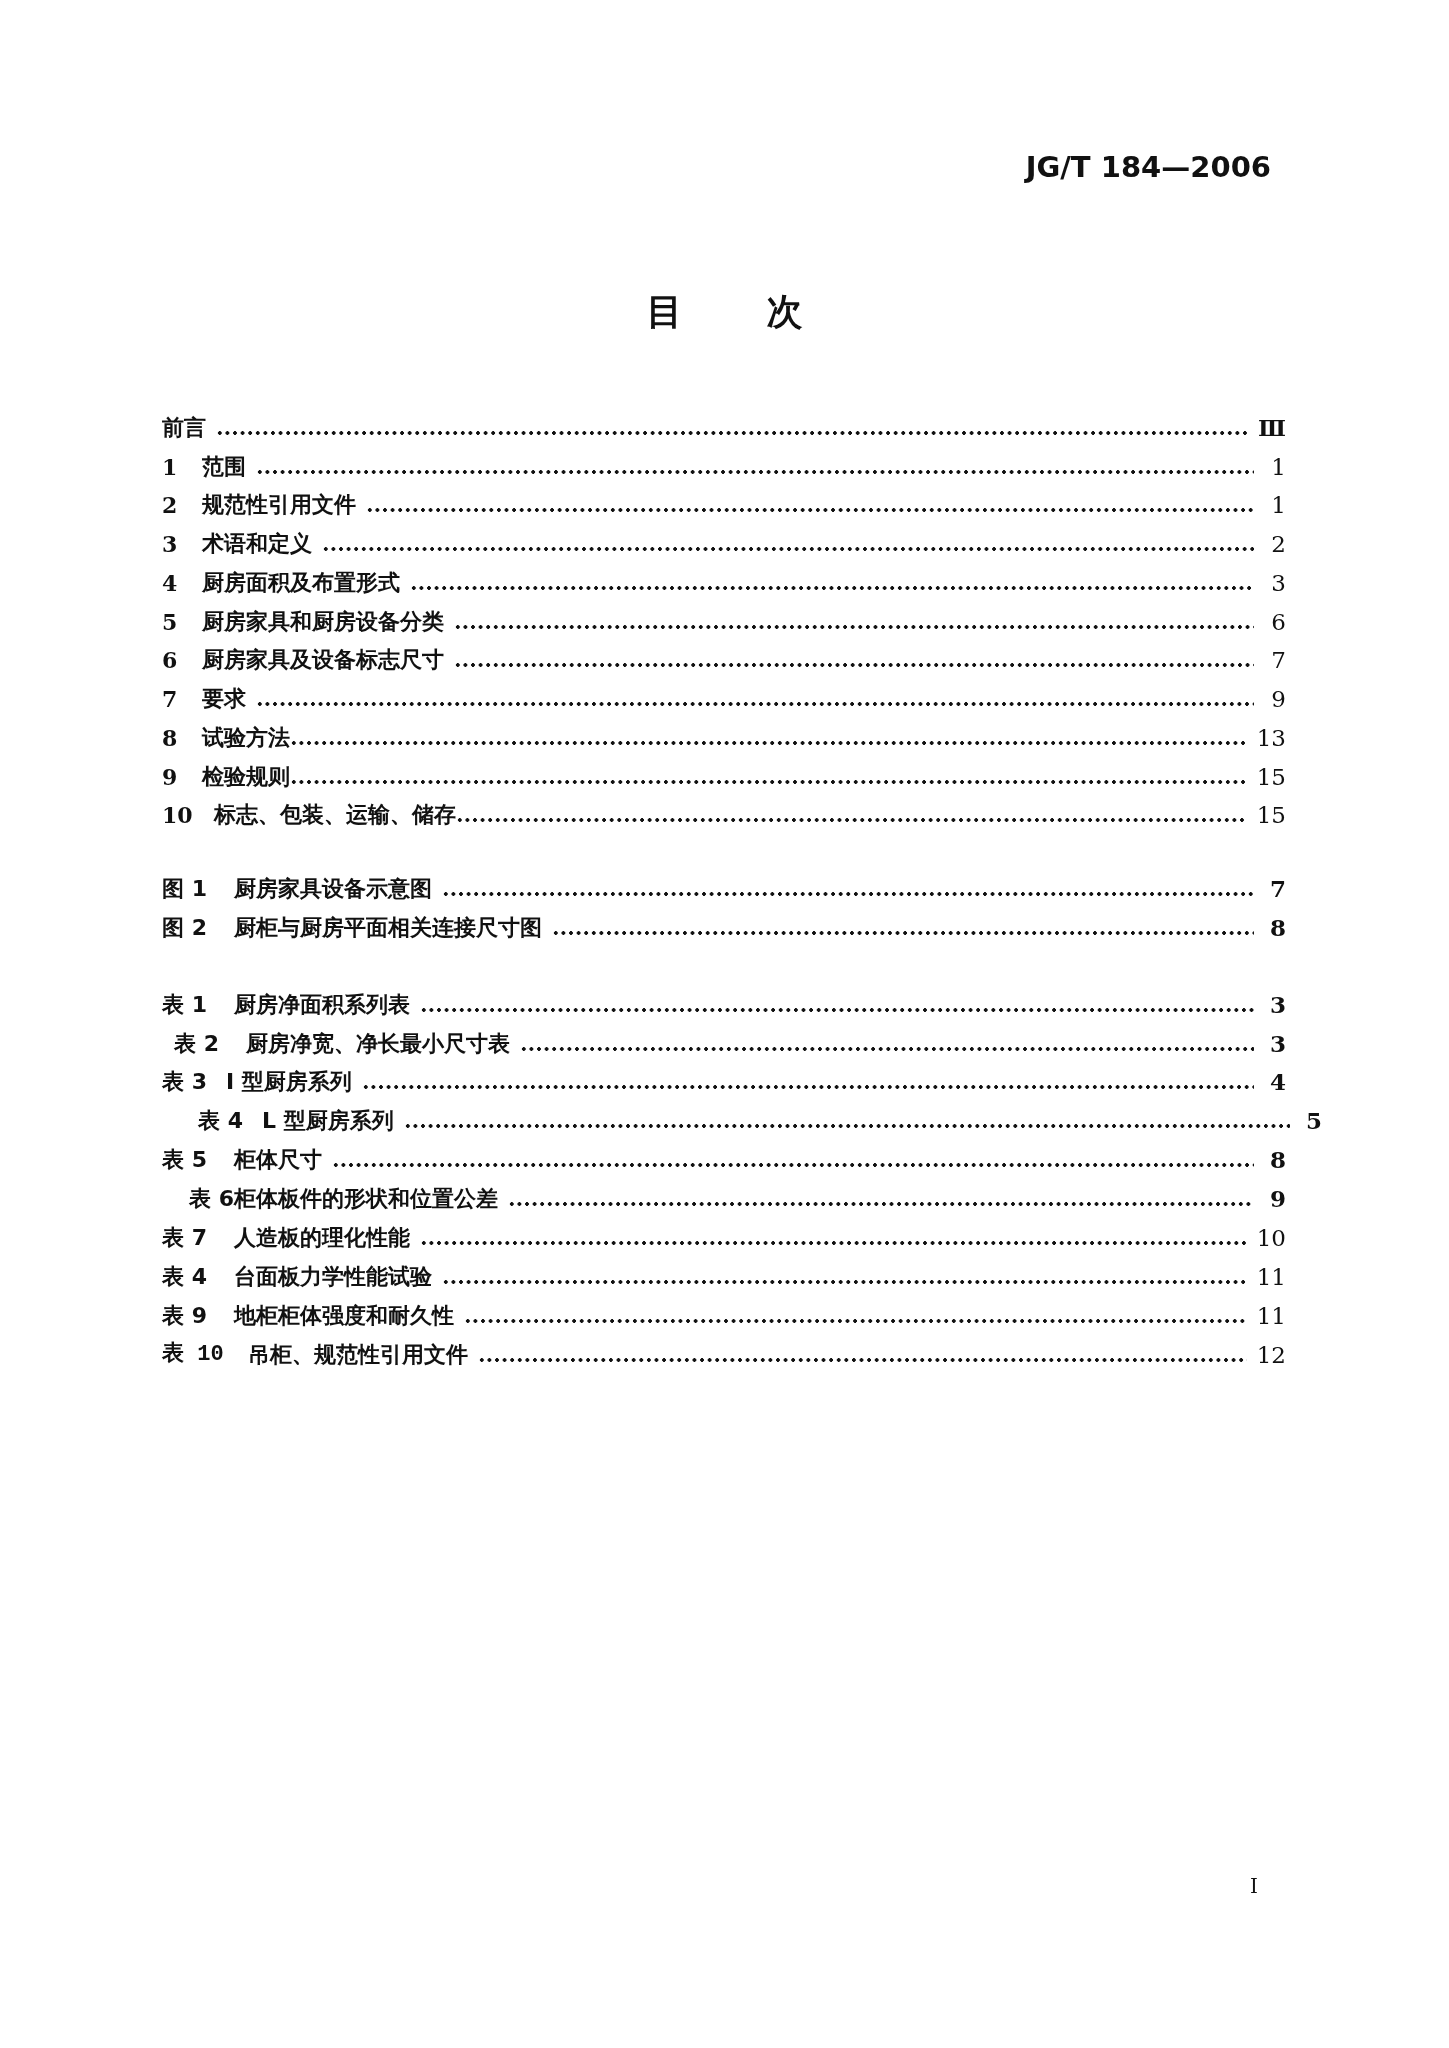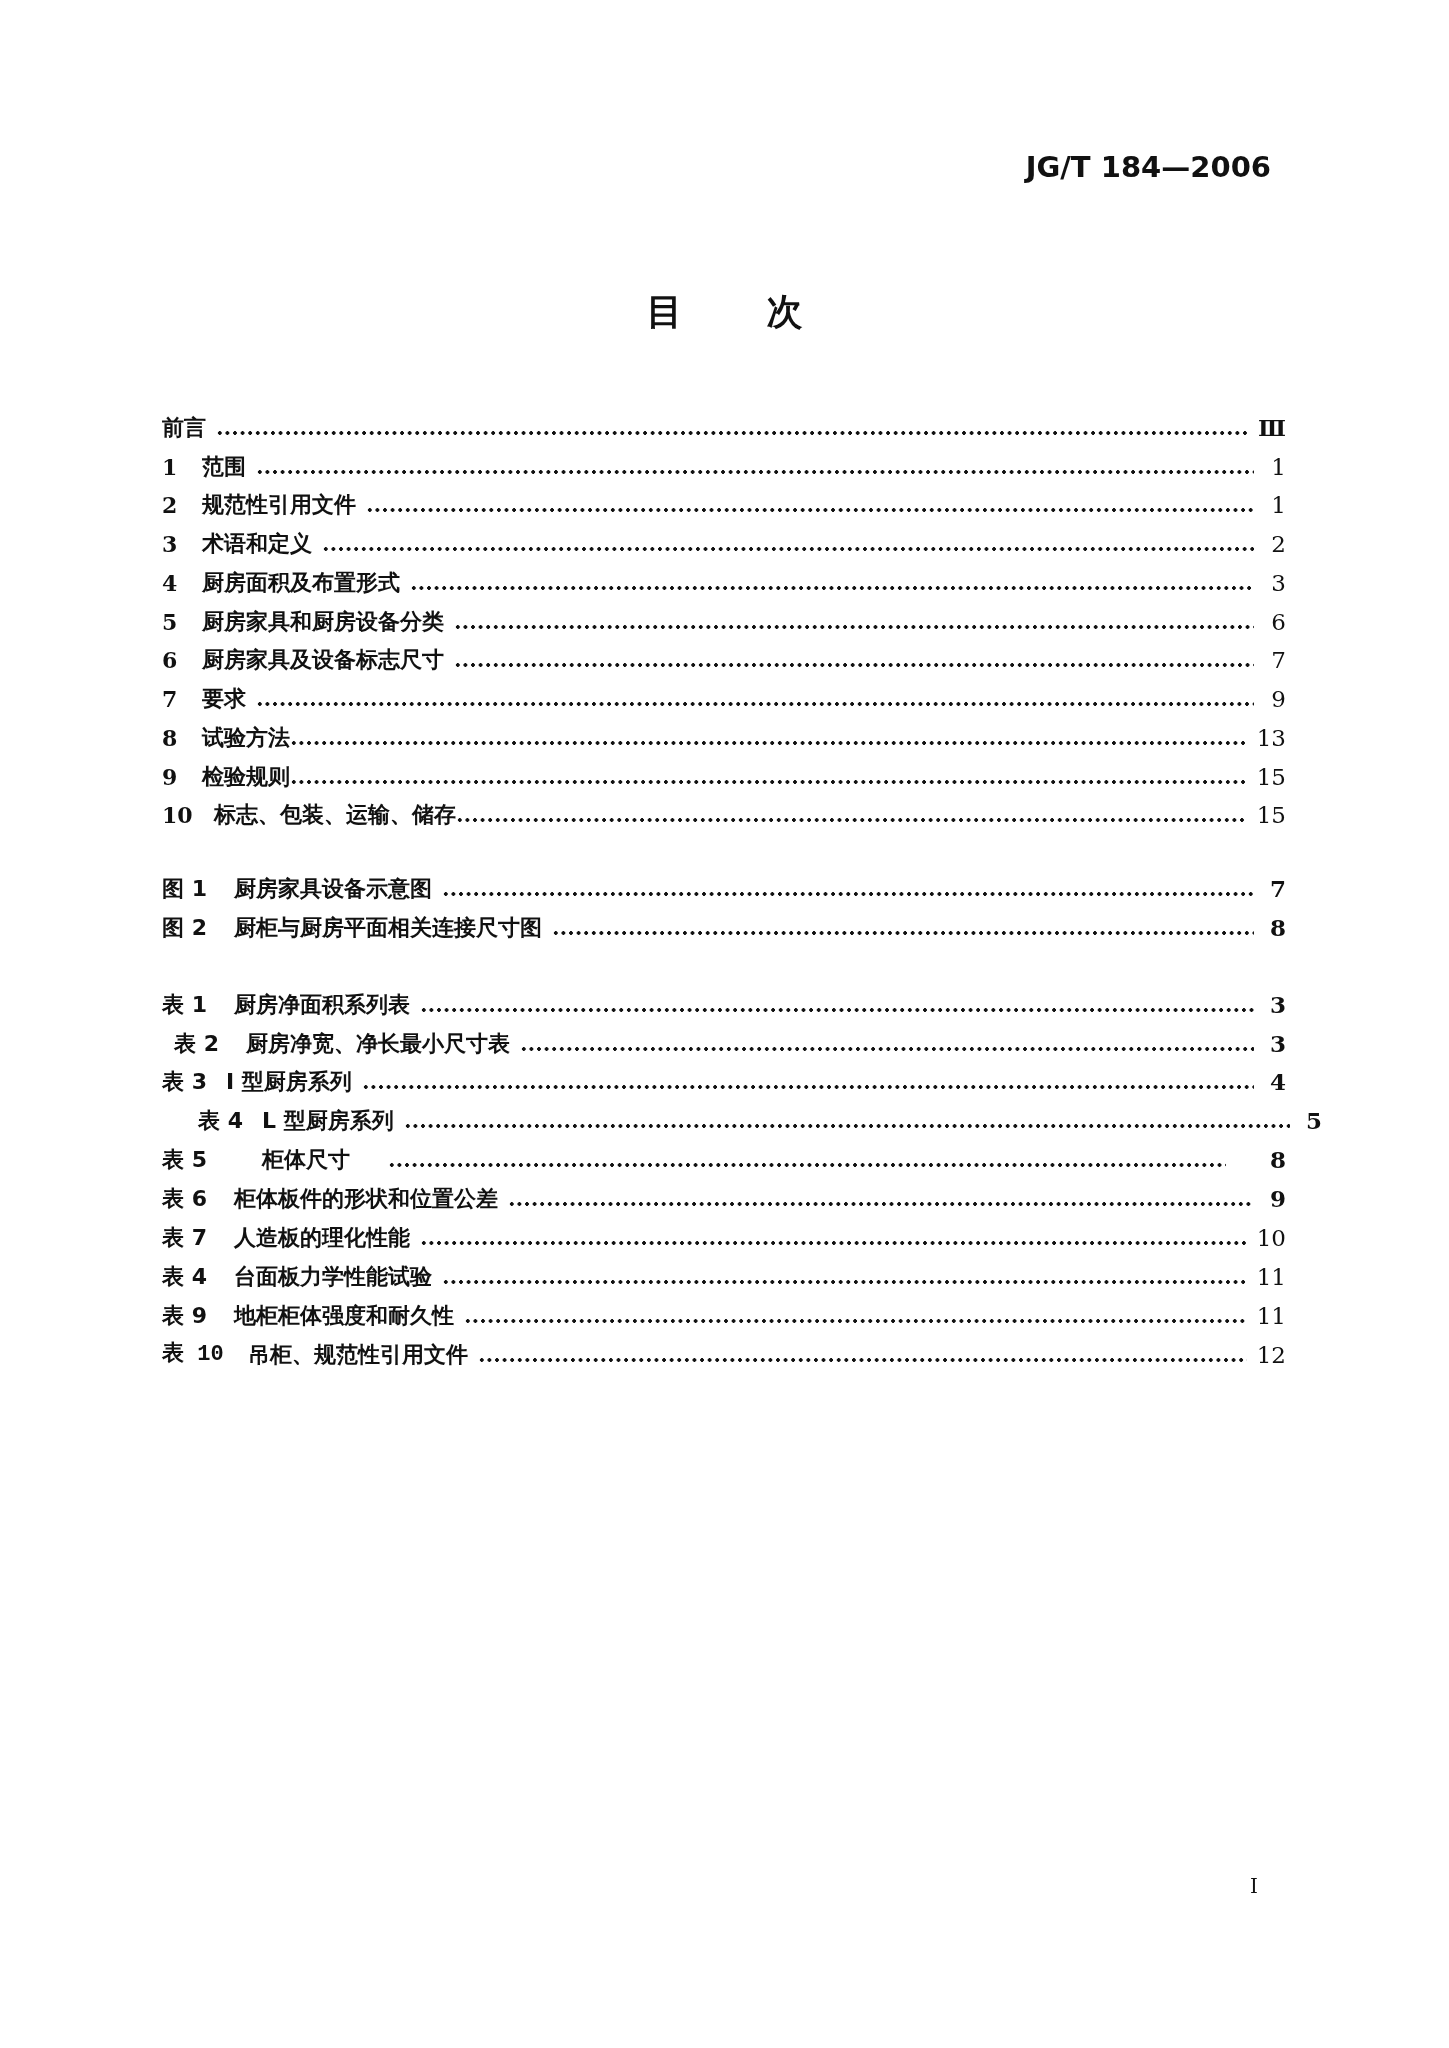--- a/index.html
+++ b/index.html
@@ -163,29 +163,29 @@
     <span class="page bold">4</span>
   </div>
 
   <div class="toc-row" style="top:1106px;margin-left:36px;">
     <span class="num" style="width:64px; font-family:'DejaVu Sans',sans-serif;">表 4</span>
     <span class="label">L 型厨房系列</span>
     <span class="leader"></span>
     <span class="page bold">5</span>
   </div>
 
-  <div class="toc-row" style="top:1145px;gap:28px;">
+  <div class="toc-row" style="top:1145px;">
     <span class="num" style="width:72px; font-family:'DejaVu Sans',sans-serif;">表 5</span>
     <span class="label">柜体尺寸</span>
     <span class="leader"></span>
     <span class="page bold">8</span>
   </div>
 
   <div class="toc-row" style="top:1184px;">
-    <span class="num" style="width:72px; font-family:'DejaVu Sans',sans-serif;">表 6</span>
+    <span class="num" style="width:72px; font-family:'DejaVu Sans',sans-serif;text-align:right;">表 6</span>
     <span class="label">柜体板件的形状和位置公差</span>
     <span class="leader"></span>
     <span class="page bold">9</span>
   </div>
 
   <div class="toc-row" style="top:1223px;">
     <span class="num" style="width:72px; font-family:'DejaVu Sans',sans-serif;">表 7</span>
     <span class="label">人造板的理化性能</span>
     <span class="leader"></span>
     <span class="page">10</span>

